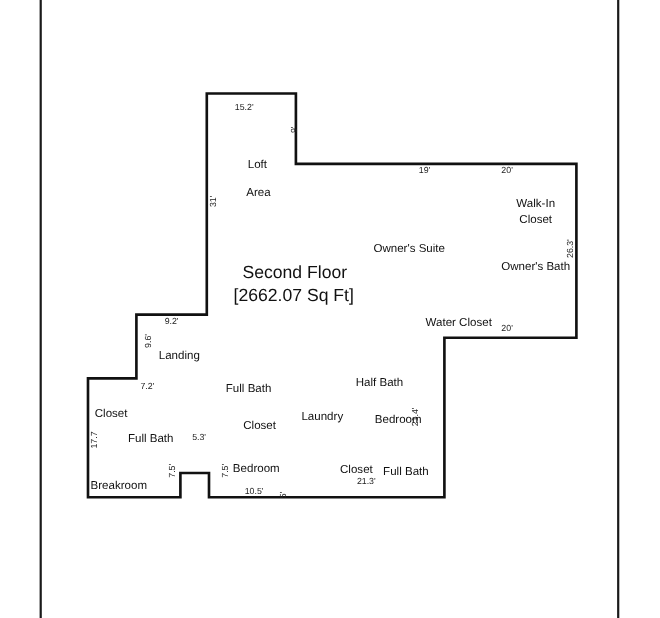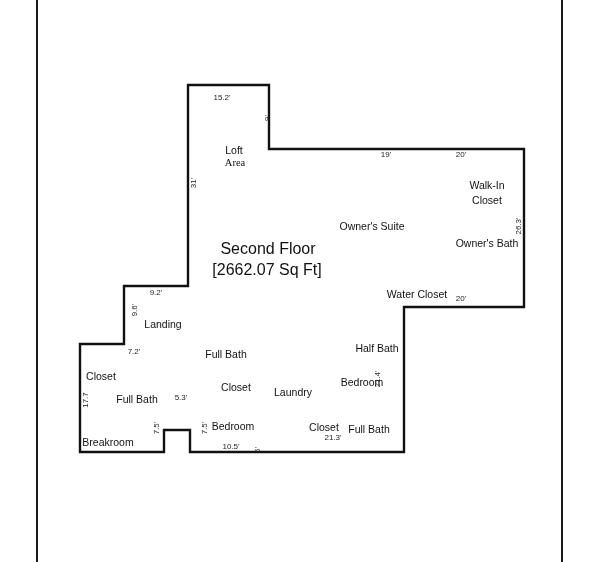--- a/index.html
+++ b/index.html
@@ -65,35 +65,35 @@
 
   <div class="page-rule left"></div>
   <div class="page-rule right"></div>
 
   <svg id="plan-svg" width="600" height="562" viewBox="0 0 600 562">
     <polygon id="outline" fill="none" stroke="#111111" stroke-width="2.4" points="188,85 269,85 269,149 524,149 524,307 404,307 404,452 190,452 190,430 164,430 164,452 80,452 80,344 124,344 124,286 188,286 188,85"></polygon>
   </svg>
 
   <div id="room-labels">
       <div class="lbl room" style="left: 234px; top: 150px;">Loft</div>
-      <div class="lbl room" style="left: 235px; top: 163px; font-family: Liberation Serif, serif;">Area</div>
+      <div class="lbl room" style="left: 235px; top: 175px;">Area</div>
       <div class="lbl room" style="left: 372px; top: 226px;">Owner's Suite</div>
       <div class="lbl room" style="left: 487px; top: 185px;">Walk-In</div>
       <div class="lbl room" style="left: 487px; top: 200px;">Closet</div>
       <div class="lbl room" style="left: 481px; top: 243px; padding-left: 12px;">Owner's Bath</div>
       <div class="lbl room" style="left: 417px; top: 294px;">Water Closet</div>
       <div class="lbl room" style="left: 163px; top: 324px;">Landing</div>
       <div class="lbl room" style="left: 101px; top: 376px;">Closet</div>
       <div class="lbl room" style="left: 137px; top: 399px;">Full Bath</div>
       <div class="lbl room" style="left: 108px; top: 442px;">Breakroom</div>
       <div class="lbl room" style="left: 226px; top: 354px;">Full Bath</div>
       <div class="lbl room" style="left: 236px; top: 387px;">Closet</div>
       <div class="lbl room" style="left: 233px; top: 426px;">Bedroom</div>
-      <div class="lbl room" style="left: 293px; top: 392px;">Laundry</div>
-      <div class="lbl room" style="left: 345px; top: 348px; margin-left: 32px;">Half Bath</div>
+      <div class="lbl room" style="left: 293px; top: 379px;">Laundry</div>
+      <div class="lbl room" style="left: 345px; top: 348px;">Half Bath</div>
       <div class="lbl room" style="left: 362px; top: 382px;">Bedroom</div>
       <div class="lbl room" style="left: 324px; top: 427px;">Closet</div>
       <div class="lbl room" style="left: 369px; top: 429px;">Full Bath</div>
     </div>
   <div id="dim-labels">
       <div class="lbl dim" style="left: 222px; top: 98px;">15.2'</div>
       <div class="lbl dim rot90" style="left: 268px; top: 118px;">9'</div>
       <div class="lbl dim" style="left: 338px; top: 155px; margin-left: 48px;">19'</div>
       <div class="lbl dim" style="left: 461px; top: 155px;">20'</div>
       <div class="lbl dim rot90" style="left: 194px; top: 183px;">31'</div>

